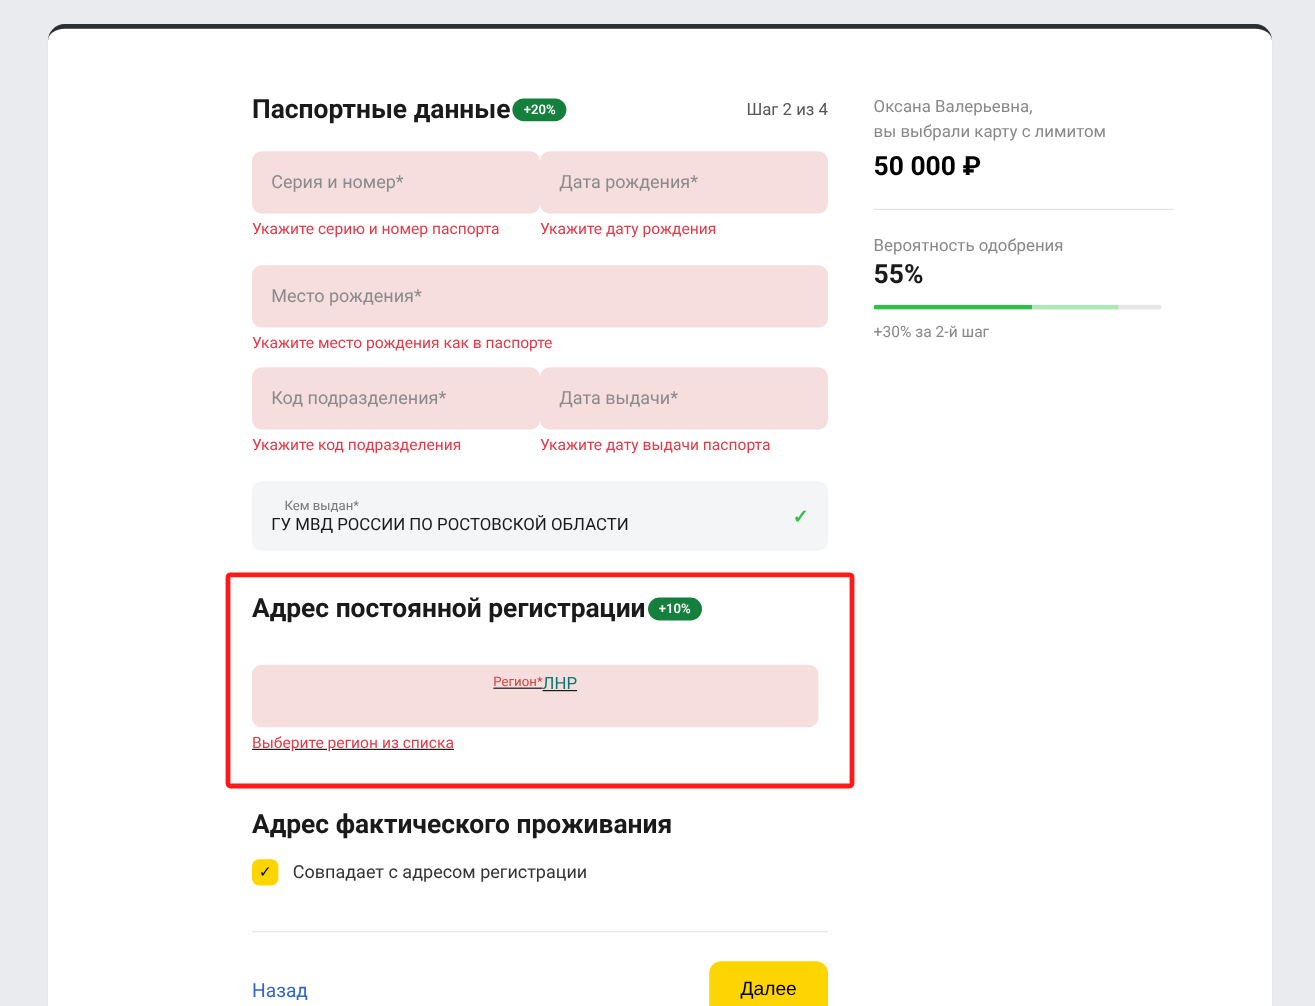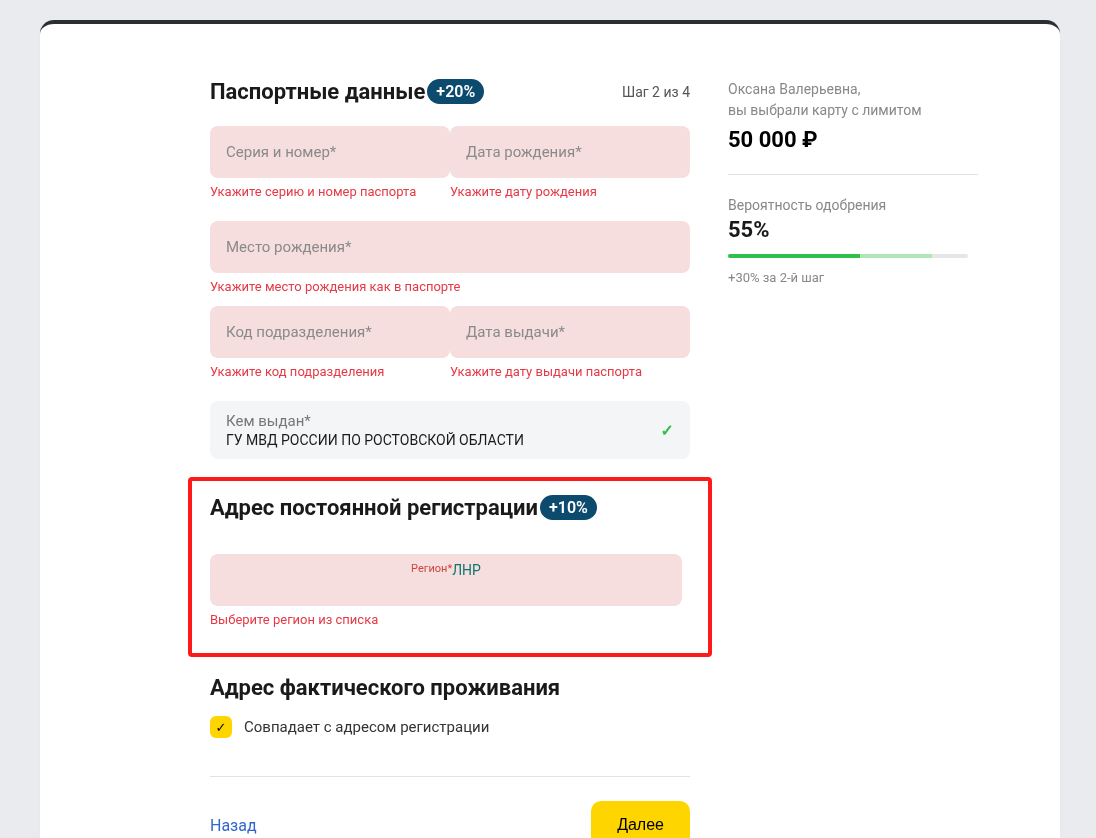--- a/index.html
+++ b/index.html
@@ -20,49 +20,49 @@
     gap: 38px;
     box-shadow: 0 1px 2px rgba(0,0,0,0.04);
   }
   .main { margin-left: 170px; width: 480px; }
   .side { width: 250px; }
   
   .section-title {
     font-size: 22px; font-weight: 700; display: flex; align-items: center; gap: 2px;
   }
   .badge {
-    background: #0c4a6e; color: #fff; border-radius: 999px;
-    font-size: 16px; font-weight: 600; padding: 3px 9px;
+    background: #15803d; color: #fff; border-radius: 999px;
+    font-size: 11px; font-weight: 600; padding: 3px 9px;
   }
   .step-indicator { font-size: 14px; color: #555; margin-left: auto; font-weight: 400;}
   .head-row { display:flex; align-items:center; margin-bottom: 22px;}
   
   .row { display:flex; }
   .field { flex:1; margin-bottom: 10px; }
   .input {
     width: 100%;
     background: #f5dedd;
     border: none;
     border-radius: 8px;
     height: 52px;
     padding: 0 16px;
     font-size: 15px;
     color: #8a8a8a;
     display:flex; align-items:center;
   }
   .input.valid { background: #f4f5f6; color:#1a1a1a; display:flex; flex-direction:column; align-items:flex-start; justify-content:center; padding:8px 16px; height:58px; position:relative;}
-  .input.valid .small-label { font-size:15px; color:#777; margin-bottom:2px;}
+  .input.valid .small-label { font-size:11px; color:#777; margin-bottom:2px;margin-left:11px;}
   .input.valid .value { font-size:14px; color:#1a1a1a;}
   .check { position:absolute; right:16px; top:50%; transform:translateY(-50%); color:#2fbf4b; font-weight:700; font-size:16px;}
   .input.haslabel { display:flex; flex-direction:row; align-items:flex-start; justify-content:center; padding:8px 16px;}
   .input.haslabel .small-label { font-size:11px; color:#d0443e; margin-bottom:2px;}
   .input.haslabel .value { font-size:14px; color:#0f766e;}
   .err { color:#e63946; font-size:13px; margin-top:6px; margin-bottom:12px; }
   
-  .highlight { border: 4px solid #ff1a1a; border-radius: 4px; padding: 14px 26px 14px 18px; margin: 18px -22px 18px -22px;}
+  .highlight { border: 4px solid #ff1a1a; border-radius: 4px; padding: 14px 26px 14px 18px; margin: 18px -22px 18px -22px; text-decoration: underline;}
   .highlight .section-title { font-size:22px; }
   
   .sec2 { margin-top: 10px; }
   .checkbox-row { display:flex; align-items:center; gap:12px; margin-top:16px; font-size:15px; color:#333;}
   .cbx { width:22px; height:22px; border-radius:6px; background:#ffd500; display:flex; align-items:center; justify-content:center; font-size:13px; color:#000;}
   
   .footerline { border-top:1px solid #e3e3e3; margin-top:38px; padding-top:24px; display:flex; align-items:center; justify-content:space-between;}
   .backlink { color:#3366cc; font-size:16px; text-decoration:none; }
   .nextbtn { background:#ffd500; border:none; border-radius:10px; padding:15px 26px; font-size:16px; color:#000; cursor:pointer;}
   

